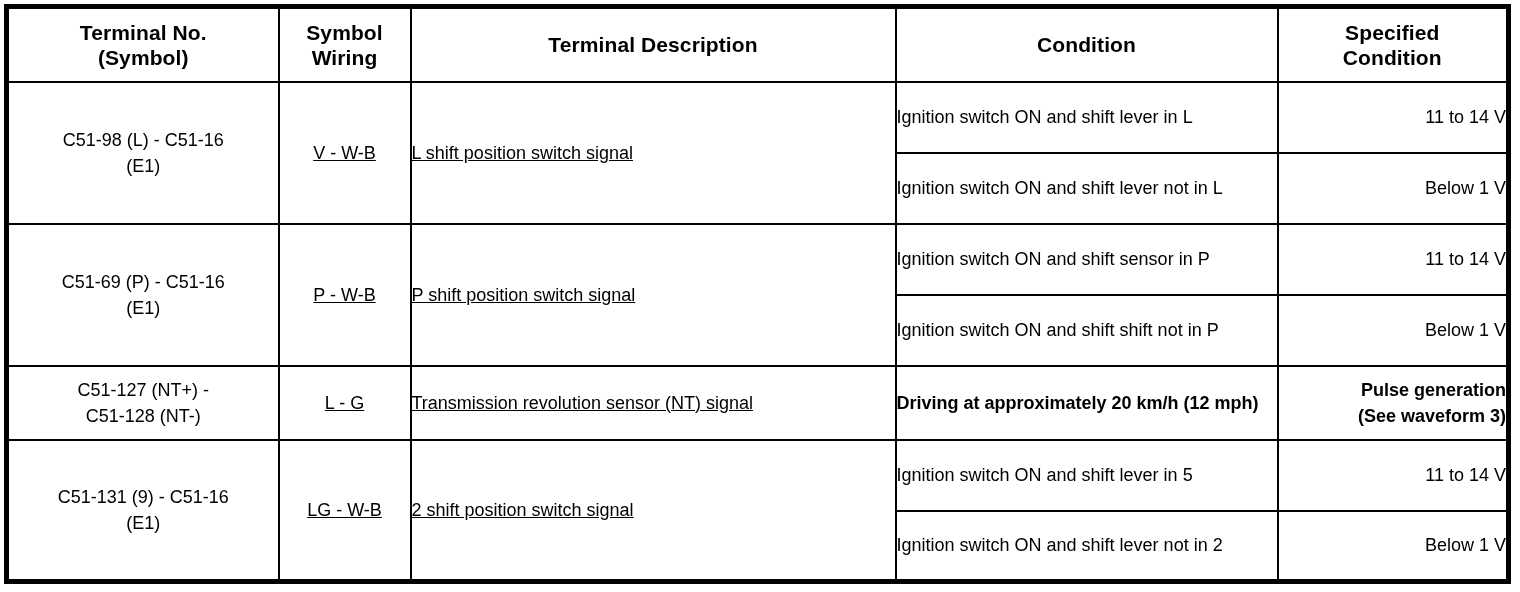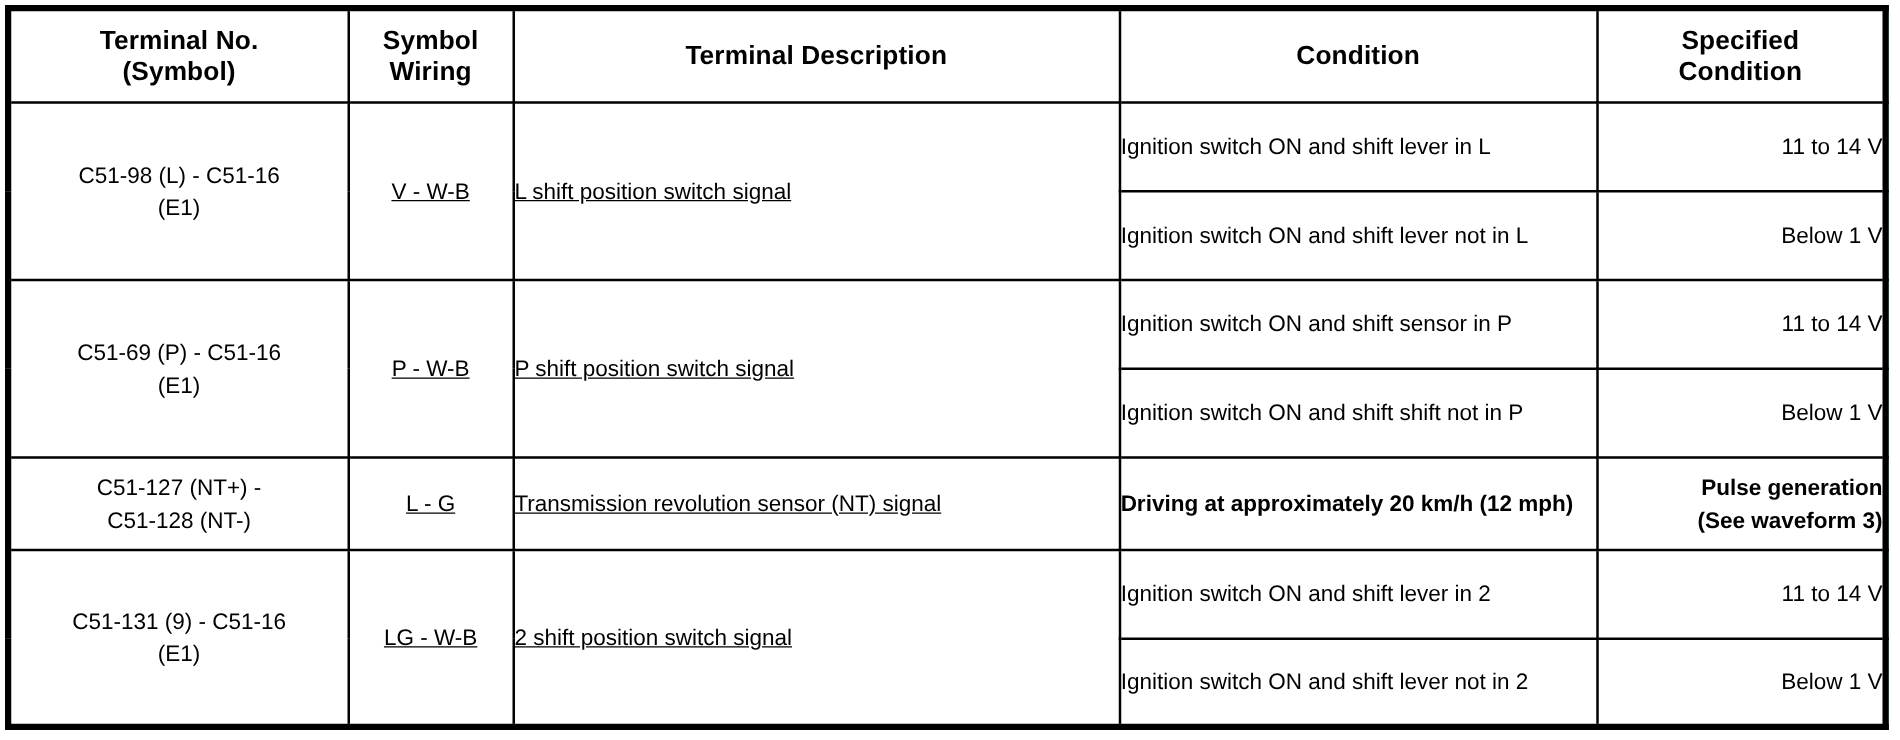--- a/index.html
+++ b/index.html
@@ -190,21 +190,21 @@
             <span class="sl">(See waveform 3)</span>
           </td>
         </tr>
         <tr>
           <td class="terminal-cell" rowspan="2">
             <span class="tl">C51-131 (9) - C51-16</span>
             <span class="tl">(E1)</span>
           </td>
           <td class="wiring-cell" rowspan="2">LG - W-B</td>
           <td class="desc-cell" rowspan="2">2 shift position switch signal</td>
-          <td class="cond-cell">Ignition switch ON and shift lever in 2</td>
+          <td class="cond-cell">Ignition switch ON and shift lever in 5</td>
           <td class="spec-cell">
             <span class="sl">11 to 14 V</span>
           </td>
         </tr>
         <tr>
           <td class="cond-cell">Ignition switch ON and shift lever not in 2</td>
           <td class="spec-cell">
             <span class="sl">Below 1 V</span>
           </td>
         </tr>

